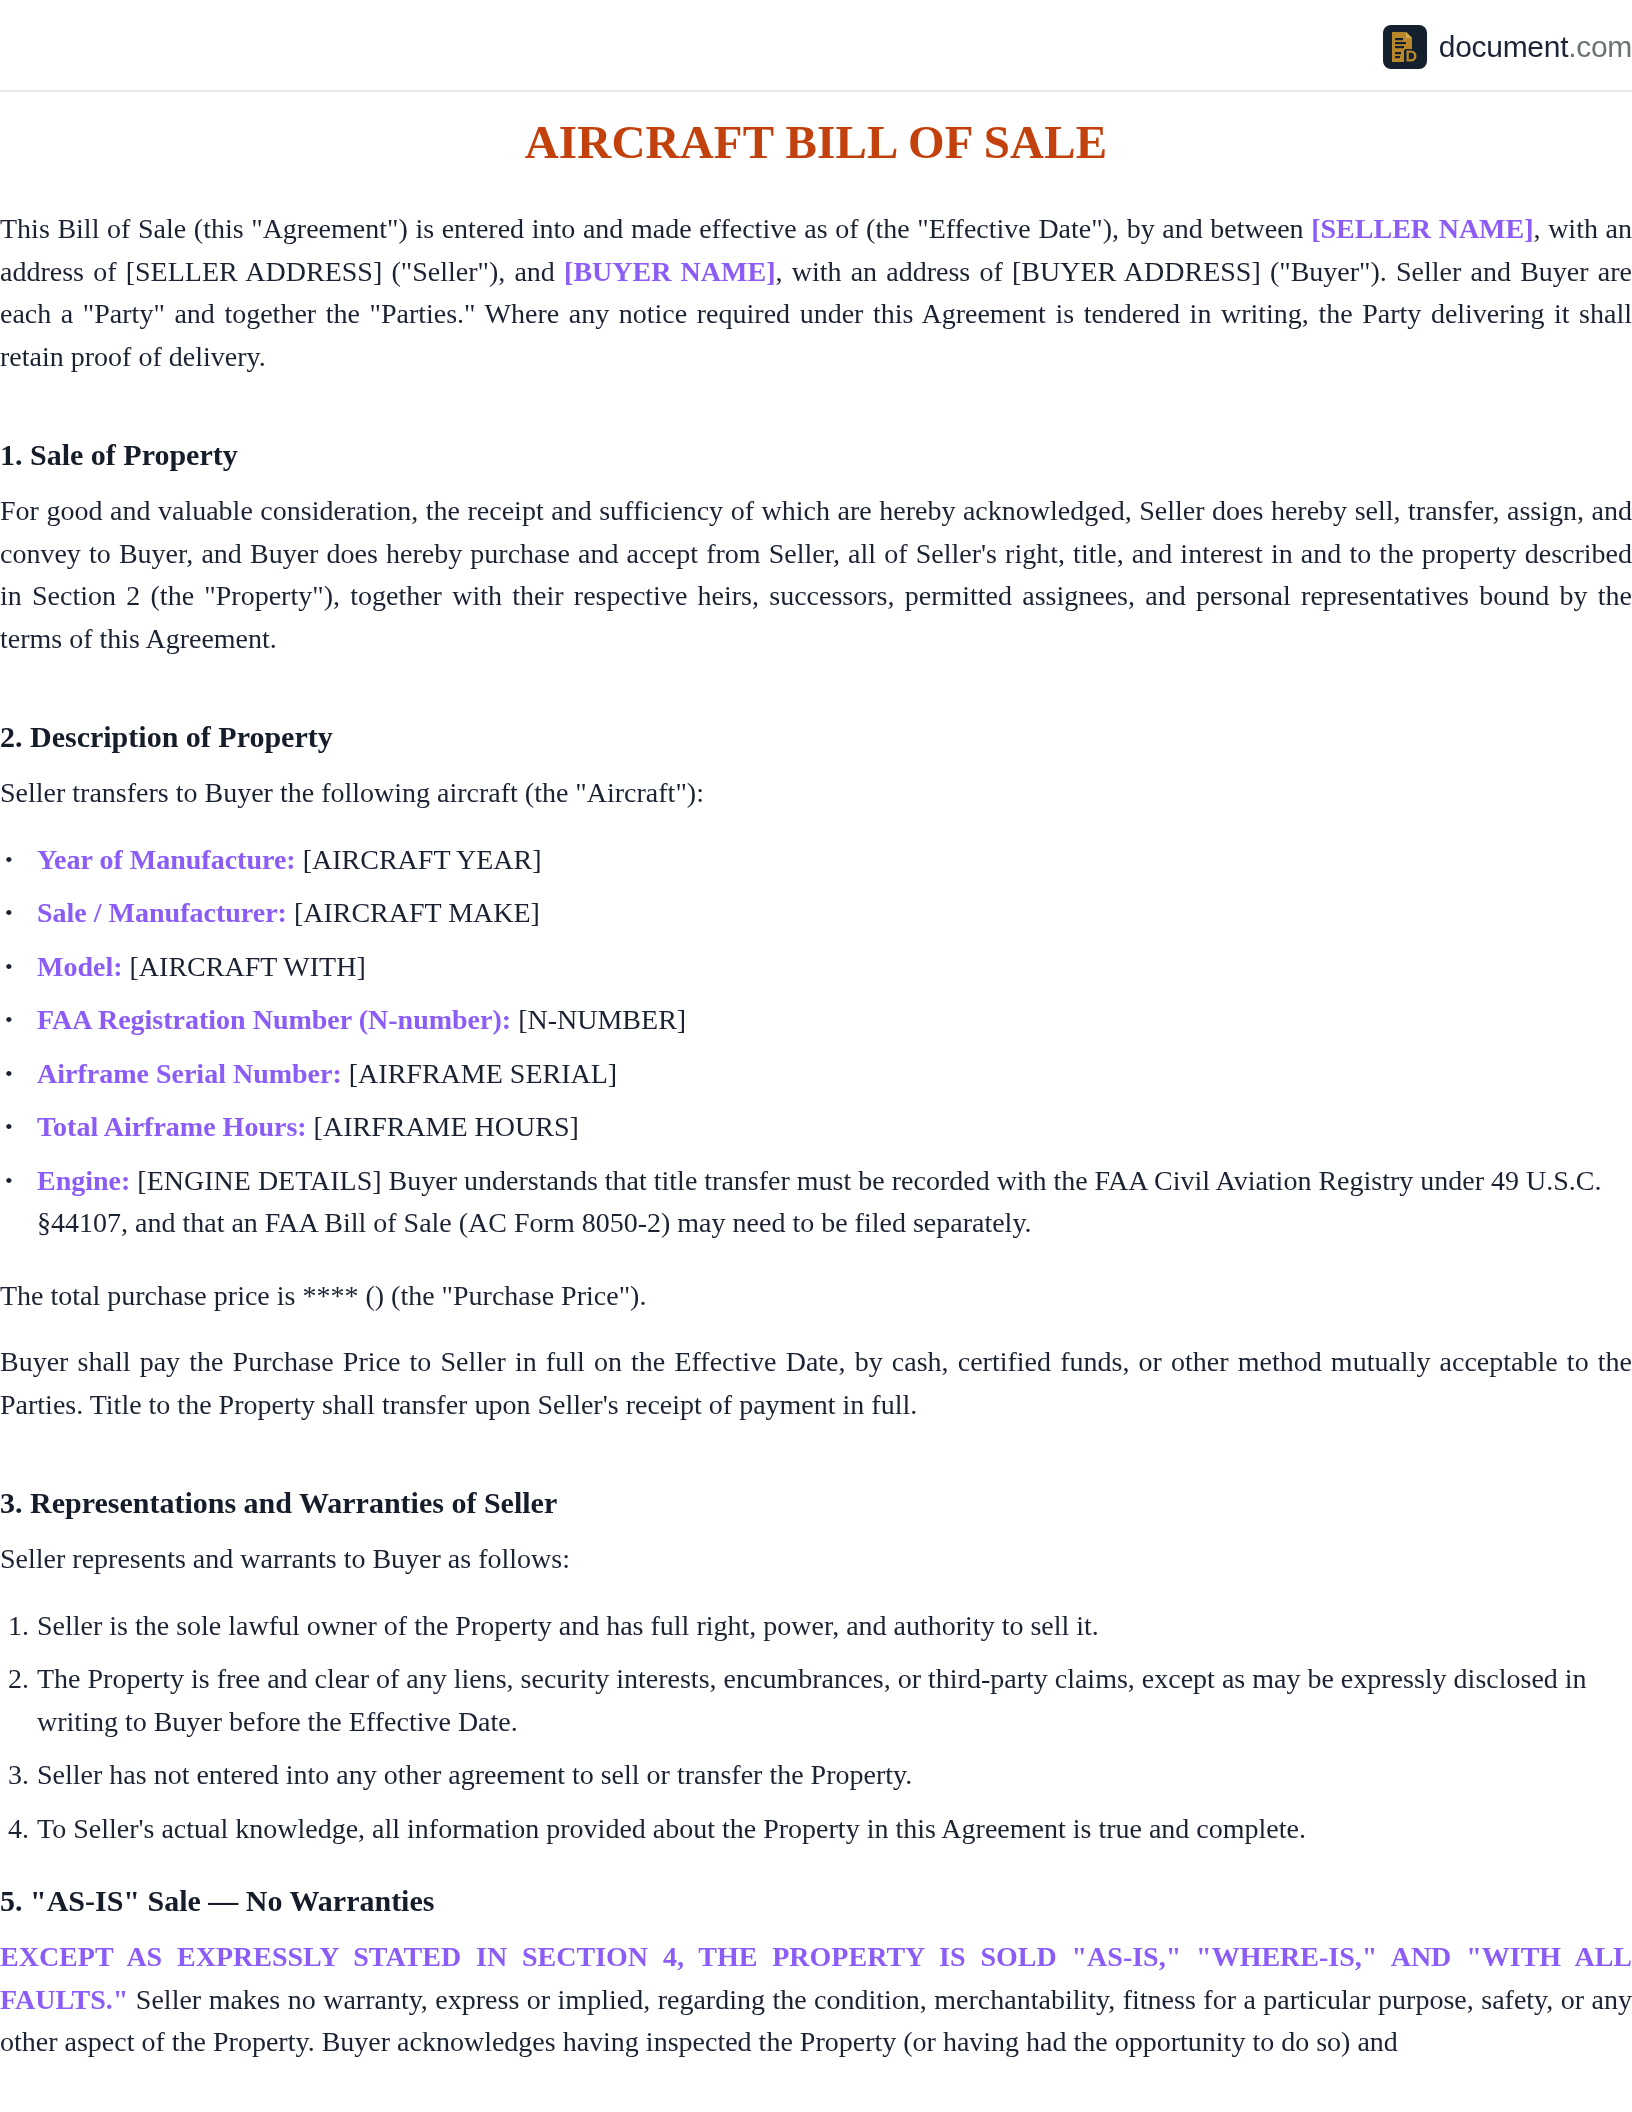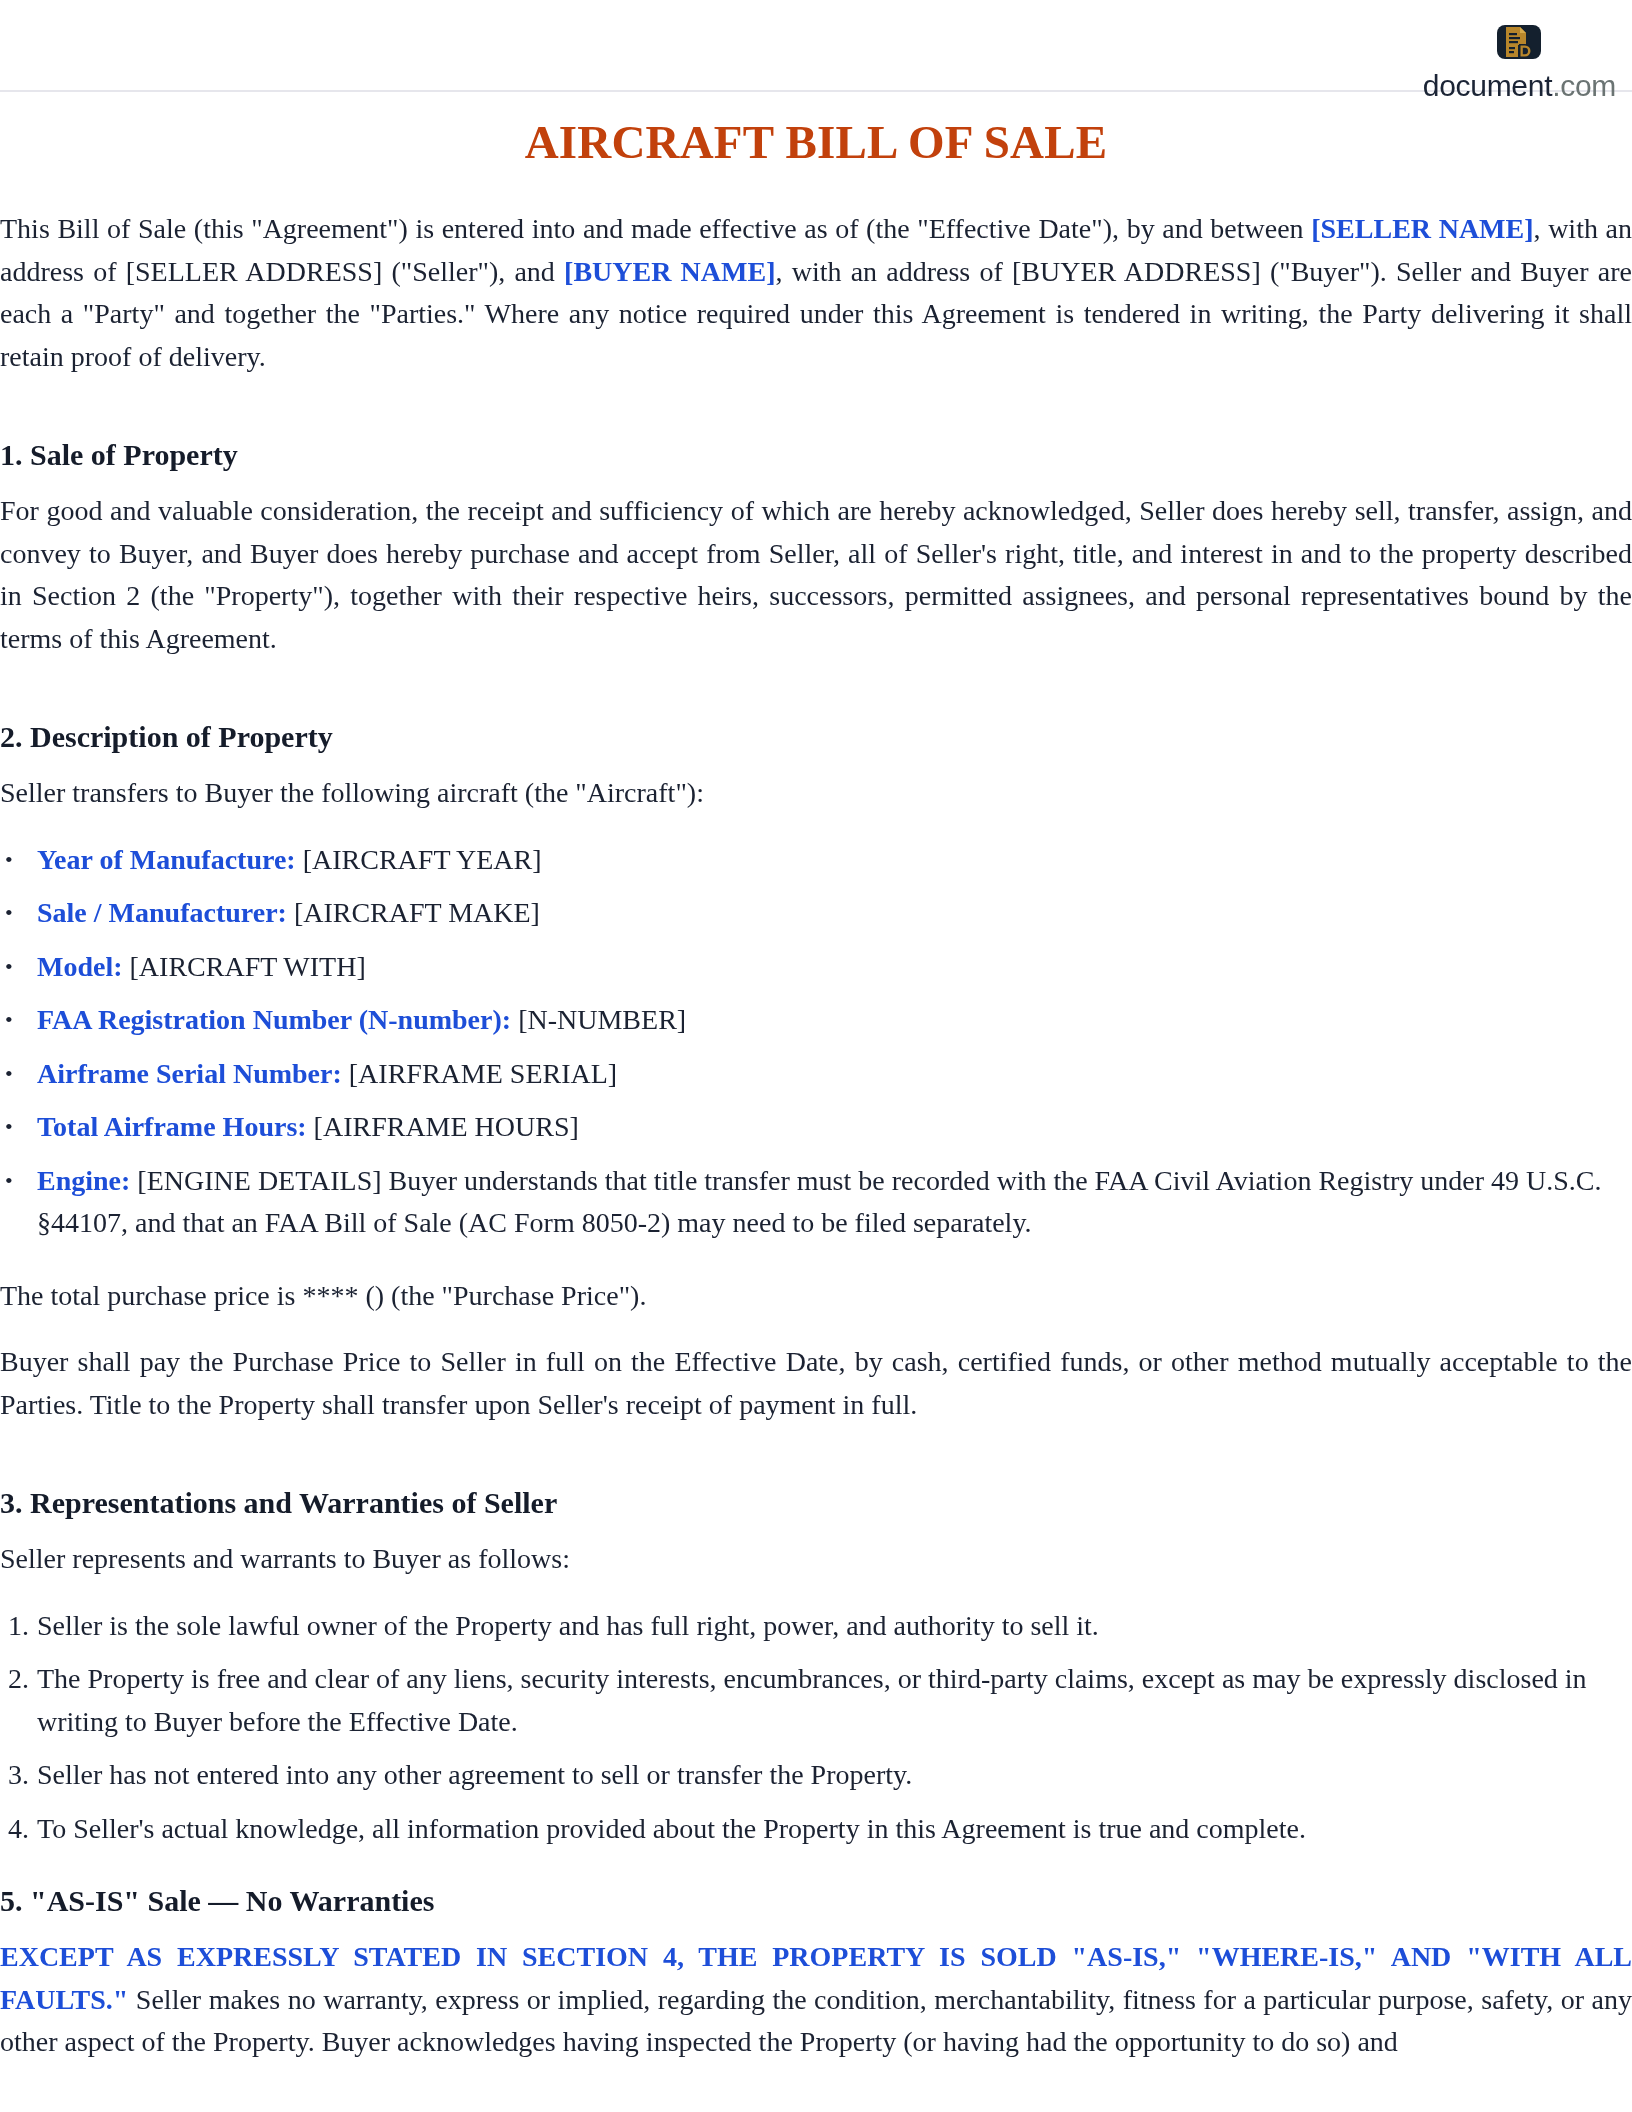--- a/index.html
+++ b/index.html
@@ -18,27 +18,26 @@
     .topbar {
       position: absolute;
       left: 0; top: 0;
       width: 1632px;
       height: 92px;
       border-bottom: 2px solid #e6e6ec;
       box-sizing: border-box;
     }
     .brand {
       position: absolute;
-      right: 16px;
+      right: 0;
       top: 25px;
       height: 44px;
       display: flex;
       align-items: center;
       gap: 12px;
-      flex-direction: column;
     }
     .brand-icon {
       width: 44px;
       height: 44px;
       border-radius: 8px;
       background: #14202e;
       display: flex;
       align-items: center;
       justify-content: center;
     }
@@ -106,21 +105,21 @@
     ol.reps li {
       position: relative;
       padding-left: 37px;
       margin-bottom: 11px;
     }
     ol.reps li .num {
       position: absolute;
       left: 8px;
       top: 0;
     }
-    b { font-weight: bold; color: #1d4ed8; }
+    b { font-weight: bold; color: #8b5cf6; }
     .p-gap { margin-top: 24px; }
   </style>
 </head>
 <body>
 
 <div class="topbar">
   <div class="brand">
     <div class="brand-icon">
       <svg width="32" height="34" viewBox="0 0 32 34">
         <path d="M3 2 H17 L23 8 V20 H3 Z" fill="#b8862b"></path>

